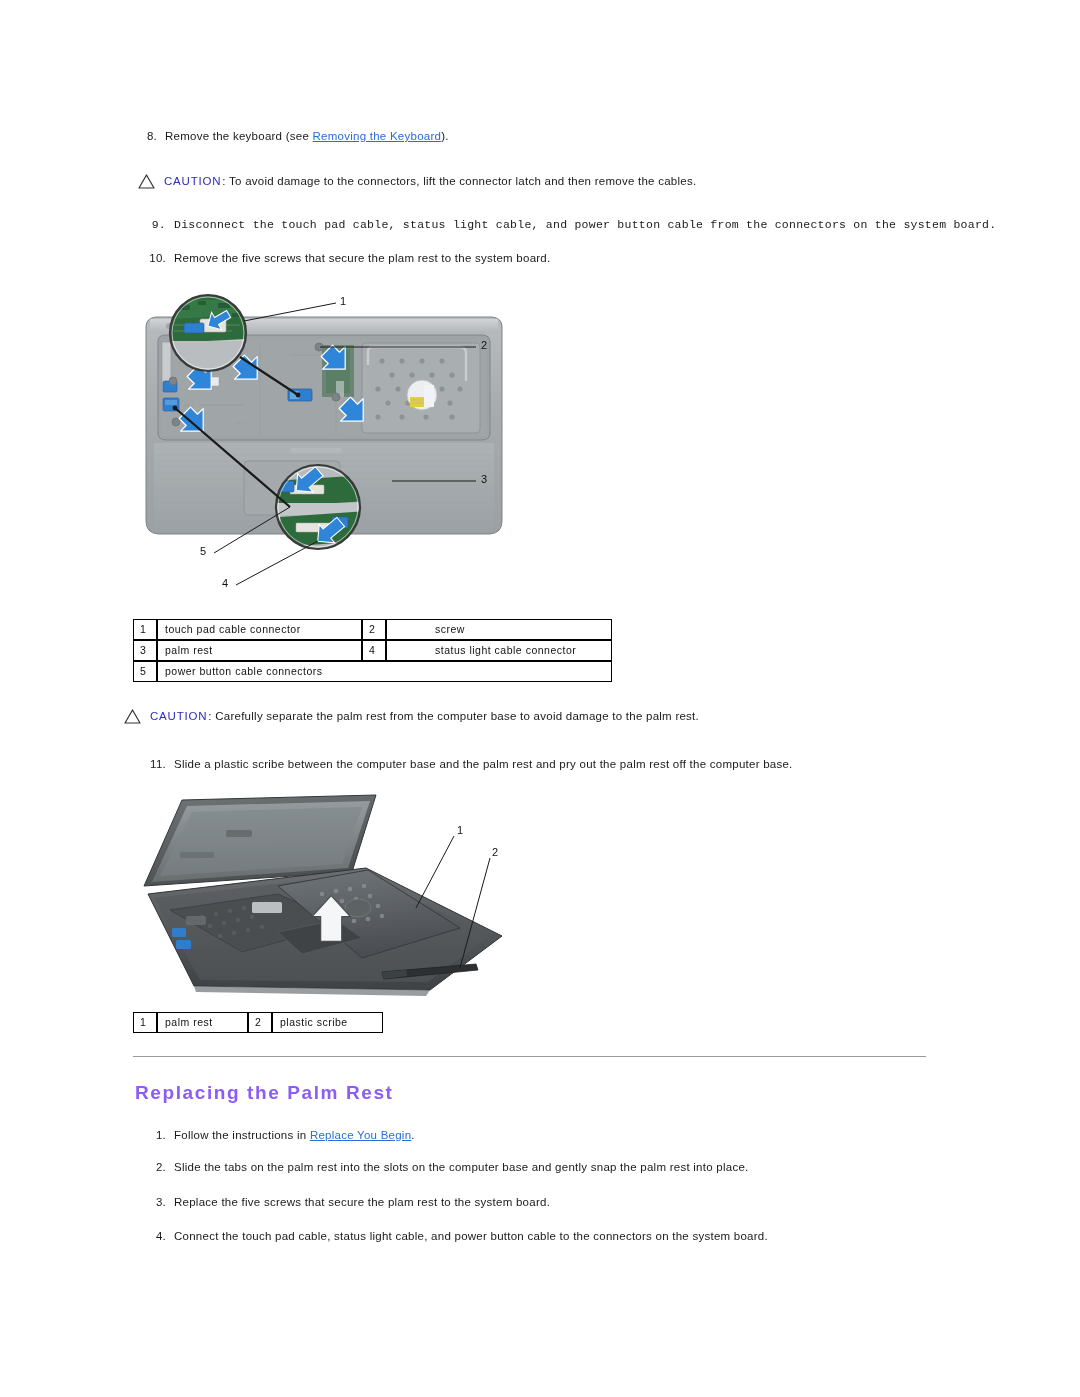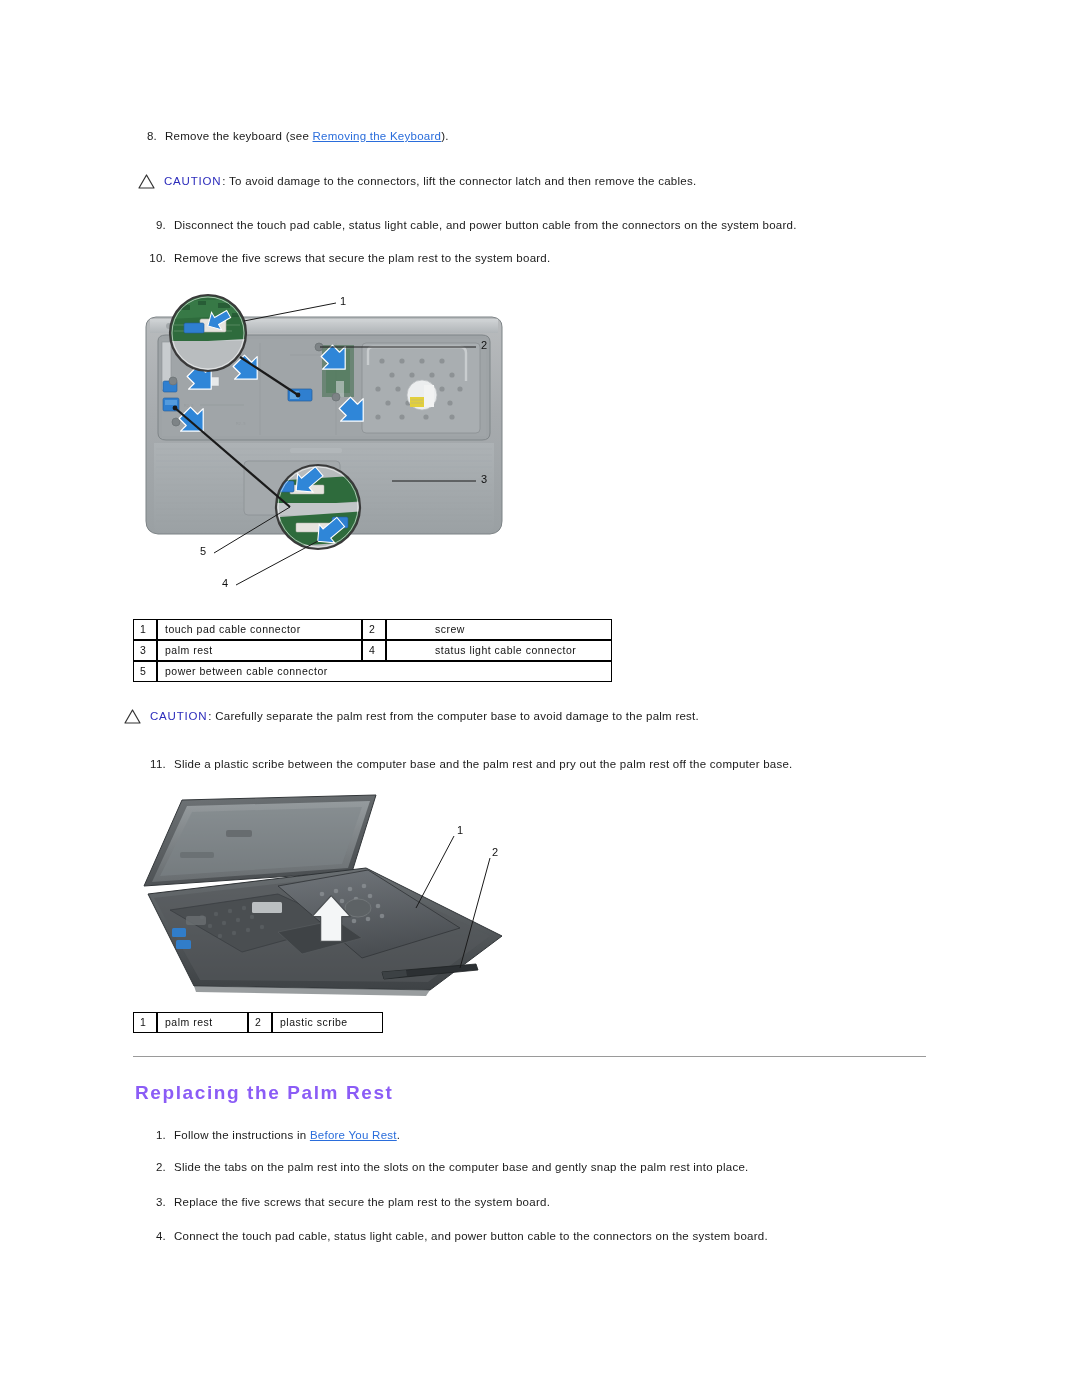--- a/index.html
+++ b/index.html
@@ -132,21 +132,21 @@
 
   <div class="caution" style="left:138px; top:173px;">
     <svg class="tri" viewBox="0 0 17 15">
       <path d="M8.5 1 L16 14 L1 14 Z" fill="none" stroke="#333333" stroke-width="1.2" stroke-linejoin="round"></path>
     </svg>
     <div>
       <span class="lbl">CAUTION</span><span class="txt">: </span><span class="txt">To avoid damage to the connectors, lift the connector latch and then remove the cables.</span>
     </div>
   </div>
 
-  <div class="step" style="left:142px; top:218px;">
+  <div class="step" style="left:142px; top:218px;font-family:Liberation Mono, monospace;">
     <span class="num">9.</span><span class="body">Disconnect the touch pad cable, status light cable, and power button cable from the connectors on the system board.</span>
   </div>
 
   <div class="step" style="left:142px; top:251px;">
     <span class="num">10.</span><span class="body">Remove the five screws that secure the plam rest to the system board.</span>
   </div>
 
   <div class="figure" style="left:140px; top:285px; width:380px; height:320px;">
     <svg width="380" height="320" viewBox="0 0 380 320">
       <defs>
@@ -368,21 +368,21 @@
       <td class="lbl2">screw</td>
     </tr>
     <tr>
       <td class="idx">3</td>
       <td class="lbl1">palm rest</td>
       <td class="idx">4</td>
       <td class="lbl2">status light cable connector</td>
     </tr>
     <tr>
       <td class="idx">5</td>
-      <td colspan="3">power between cable connector</td>
+      <td colspan="3">power button cable connectors</td>
     </tr>
   </tbody>
     </table>
 
   <div class="caution" style="left:124px; top:708px;">
     <svg class="tri" viewBox="0 0 17 15">
       <path d="M8.5 1 L16 14 L1 14 Z" fill="none" stroke="#333333" stroke-width="1.2" stroke-linejoin="round"></path>
     </svg>
     <div>
       <span class="lbl">CAUTION</span><span class="txt">: </span><span class="txt">Carefully separate the palm rest from the computer base to avoid damage to the palm rest.</span>
@@ -501,21 +501,21 @@
       <td class="lbl2">plastic scribe</td>
     </tr>
   </tbody>
     </table>
 
   <div class="hrule" style="left:133px; top:1056px; width:793px;"></div>
 
   <div class="section-title" style="left:135px; top:1082px;">Replacing the Palm Rest</div>
 
   <div class="step" style="left:142px; top:1128px;">
-    <span class="num">1.</span><span class="body"><span>Follow the instructions in </span><a class="doclink" href="#">Before You Rest</a><span>.</span></span>
+    <span class="num">1.</span><span class="body"><span>Follow the instructions in </span><a class="doclink" href="#">Replace You Begin</a><span>.</span></span>
   </div>
 
   <div class="step" style="left:142px; top:1160px;">
     <span class="num">2.</span><span class="body">Slide the tabs on the palm rest into the slots on the computer base and gently snap the palm rest into place.</span>
   </div>
 
   <div class="step" style="left:142px; top:1195px;">
     <span class="num">3.</span><span class="body">Replace the five screws that secure the plam rest to the system board.</span>
   </div>
 

